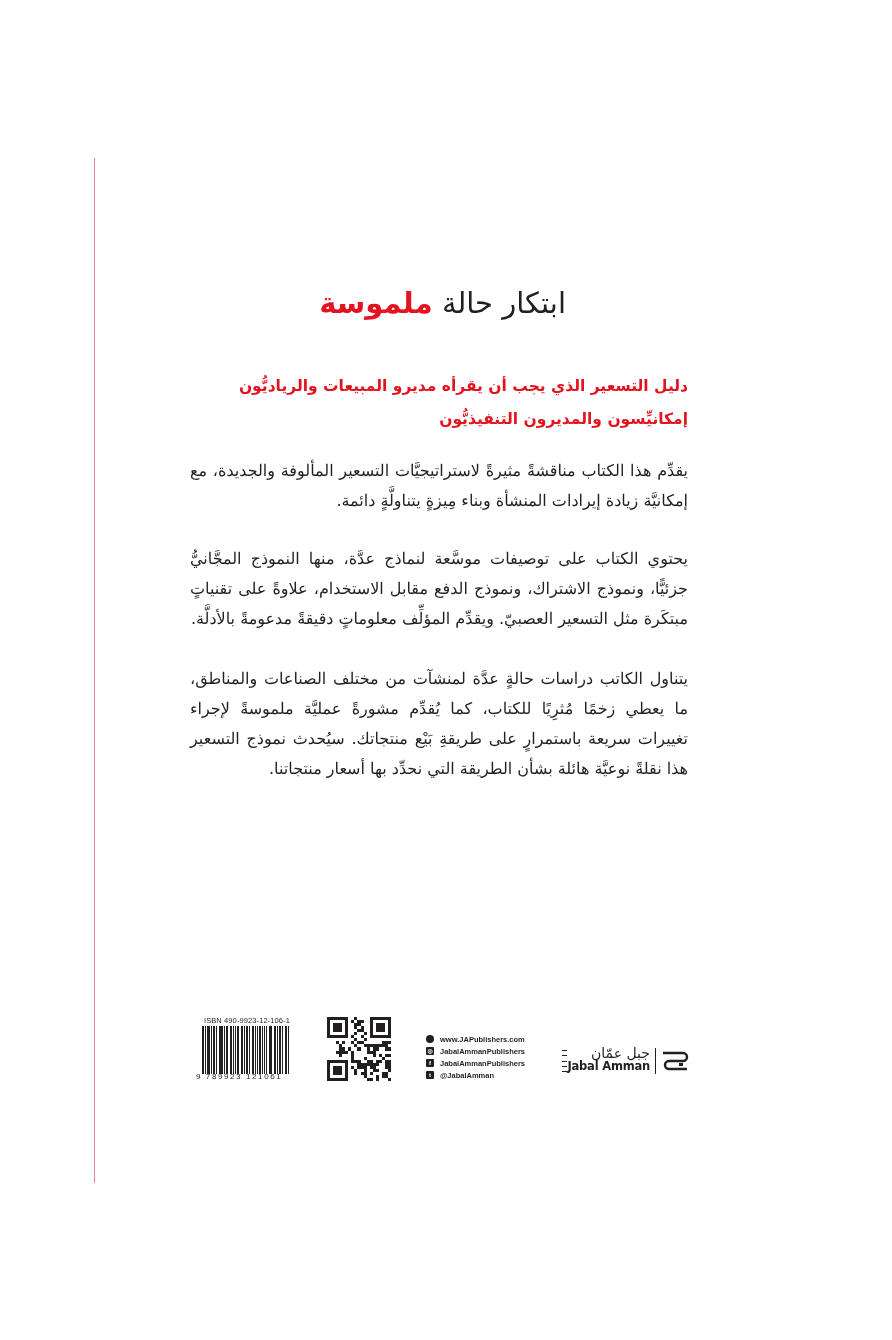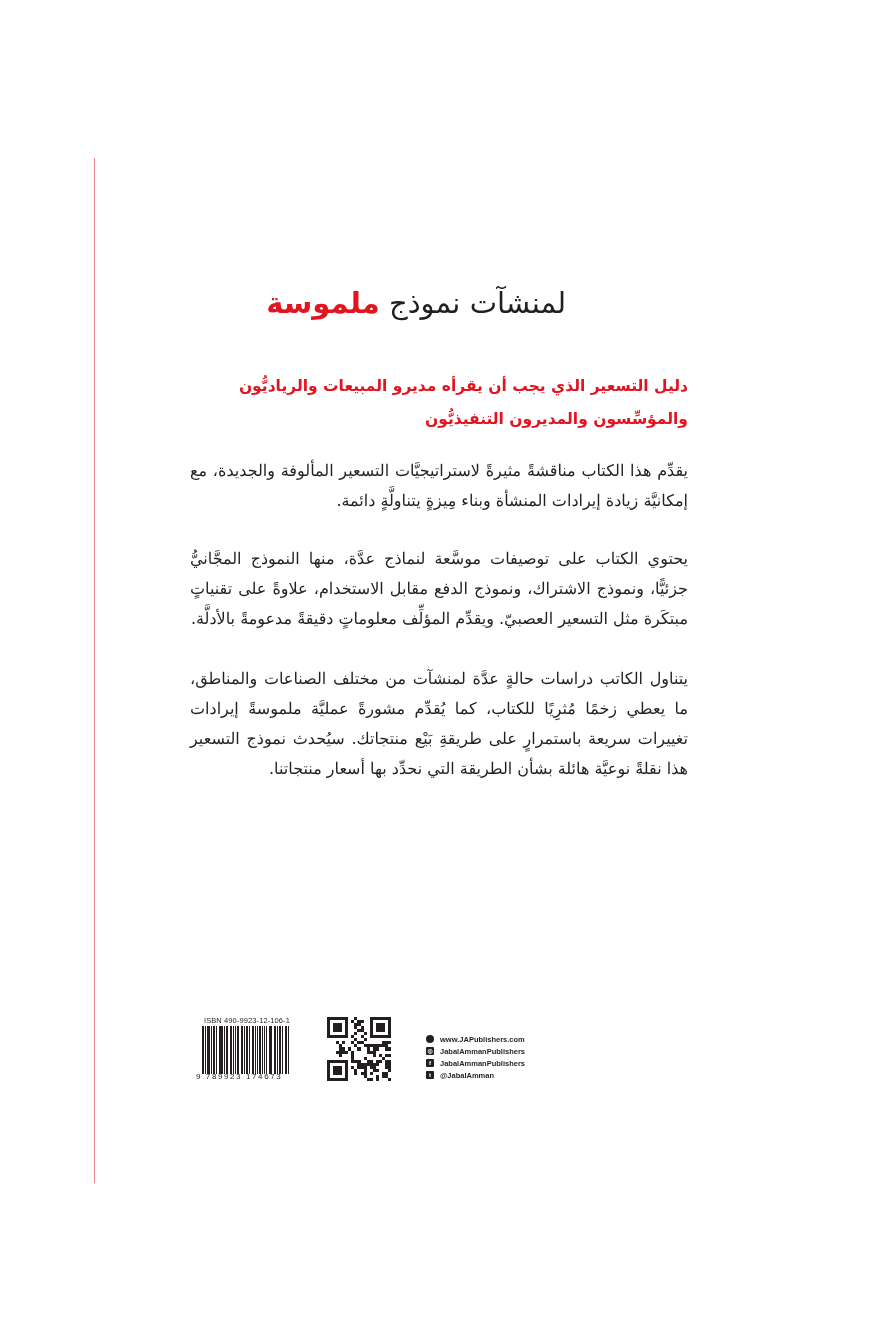--- a/index.html
+++ b/index.html
@@ -207,27 +207,27 @@
       top: 4px;
       width: 28px;
       height: 22px;
     }
   </style>
 </head>
 <body>
 
 <div class="spine-line"></div>
 
-<h1 class="title"><span class="t-black">لمنشآت نموذج</span> <span class="t-red">ملموسة</span></h1>
-
-<div class="subtitle">دليل التسعير الذي يجب أن يقرأه مديرو المبيعات والرياديُّون والمؤسِّسون والمديرون التنفيذيُّون</div>
+<h1 class="title"><span class="t-black">ابتكار حالة</span> <span class="t-red">ملموسة</span></h1>
+
+<div class="subtitle">دليل التسعير الذي يجب أن يقرأه مديرو المبيعات والرياديُّون إمكانيِّسون والمديرون التنفيذيُّون</div>
 
 <p class="body-text p1" style="margin:0">يقدِّم هذا الكتاب مناقشةً مثيرةً لاستراتيجيَّات التسعير المألوفة والجديدة، مع إمكانيَّة زيادة إيرادات المنشأة وبناء مِيزةٍ يتناولَّةٍ دائمة.</p>
 <p class="body-text p2" style="margin:0">يحتوي الكتاب على توصيفات موسَّعة لنماذج عدَّة، منها النموذج المجَّانيُّ جزئيًّا، ونموذج الاشتراك، ونموذج الدفع مقابل الاستخدام، علاوةً على تقنياتٍ مبتكَرة مثل التسعير العصبيّ. ويقدِّم المؤلِّف معلوماتٍ دقيقةً مدعومةً بالأدلَّة.</p>
-<p class="body-text p3" style="margin:0">يتناول الكاتب دراسات حالةٍ عدَّة لمنشآت من مختلف الصناعات والمناطق، ما يعطي زخمًا مُثرِيًا للكتاب، كما يُقدِّم مشورةً عمليَّة ملموسةً إيرادات تغييرات سريعة باستمرارٍ على طريقةِ بَيْع منتجاتك. سيُحدث نموذج التسعير هذا نقلةً نوعيَّة هائلة بشأن الطريقة التي نحدِّد بها أسعار منتجاتنا.</p>
+<p class="body-text p3" style="margin:0">يتناول الكاتب دراسات حالةٍ عدَّة لمنشآت من مختلف الصناعات والمناطق، ما يعطي زخمًا مُثرِيًا للكتاب، كما يُقدِّم مشورةً عمليَّة ملموسةً لإجراء تغييرات سريعة باستمرارٍ على طريقةِ بَيْع منتجاتك. سيُحدث نموذج التسعير هذا نقلةً نوعيَّة هائلة بشأن الطريقة التي نحدِّد بها أسعار منتجاتنا.</p>
 
 <div class="footer">
 
   <div class="barcode-block">
     <div class="isbn-label">ISBN  490-9923-12-106-1</div>
     <div class="barcode" id="barcode">
         <span style="width: 1px; margin-right: 0.6px;"></span>
         <span style="width: 2px; margin-right: 1.2px;"></span>
         <span style="width: 1px; margin-right: 1.8px;"></span>
         <span style="width: 1px; margin-right: 0.6px;"></span>
@@ -269,21 +269,21 @@
         <span style="width: 1px; margin-right: 0.6px;"></span>
         <span style="width: 2px; margin-right: 1.2px;"></span>
         <span style="width: 1px; margin-right: 1.8px;"></span>
         <span style="width: 1px; margin-right: 0.6px;"></span>
         <span style="width: 1px; margin-right: 1.2px;"></span>
         <span style="width: 3px; margin-right: 1.8px;"></span>
         <span style="width: 2px; margin-right: 0.6px;"></span>
         <span style="width: 1px; margin-right: 1.2px;"></span>
         <span style="width: 1px; margin-right: 1.8px;"></span>
       </div>
-    <div class="barcode-digits">9 789923 174673</div>
+    <div class="barcode-digits">9 789923 121061</div>
   </div>
 
   <div class="qr" id="qr">
       <span></span>
       <span></span>
       <span></span>
       <span></span>
       <span></span>
       <span></span>
       <span></span>
@@ -735,13 +735,31 @@
     <div class="contact-row">
       <span class="contact-icon">f</span>
       <span>JabalAmmanPublishers</span>
     </div>
     <div class="contact-row">
       <span class="contact-icon">t</span>
       <span>@JabalAmman</span>
     </div>
   </div>
 
+  <div class="logo">
+    <div class="logo-side">
+        <i></i>
+        <i></i>
+        <i></i>
+        <i></i>
+        <i></i>
+      </div>
+    <div class="logo-text">
+      <div class="logo-ar">جبل عمّان</div>
+      <div class="logo-en">Jabal Amman</div>
+    </div>
+    <div class="logo-divider"></div>
+    <svg class="logo-mark" viewBox="0 0 28 22">
+      <path d="M2 3 H22 A4 4 0 0 1 22 11 H8 A4 4 0 0 0 8 19 H26" fill="none" stroke="#231f20" stroke-width="2.4"></path>
+      <rect x="18" y="13" width="4" height="3" fill="#231f20"></rect>
+    </svg>
+  </div>
 </div>
 
 </body></html>

